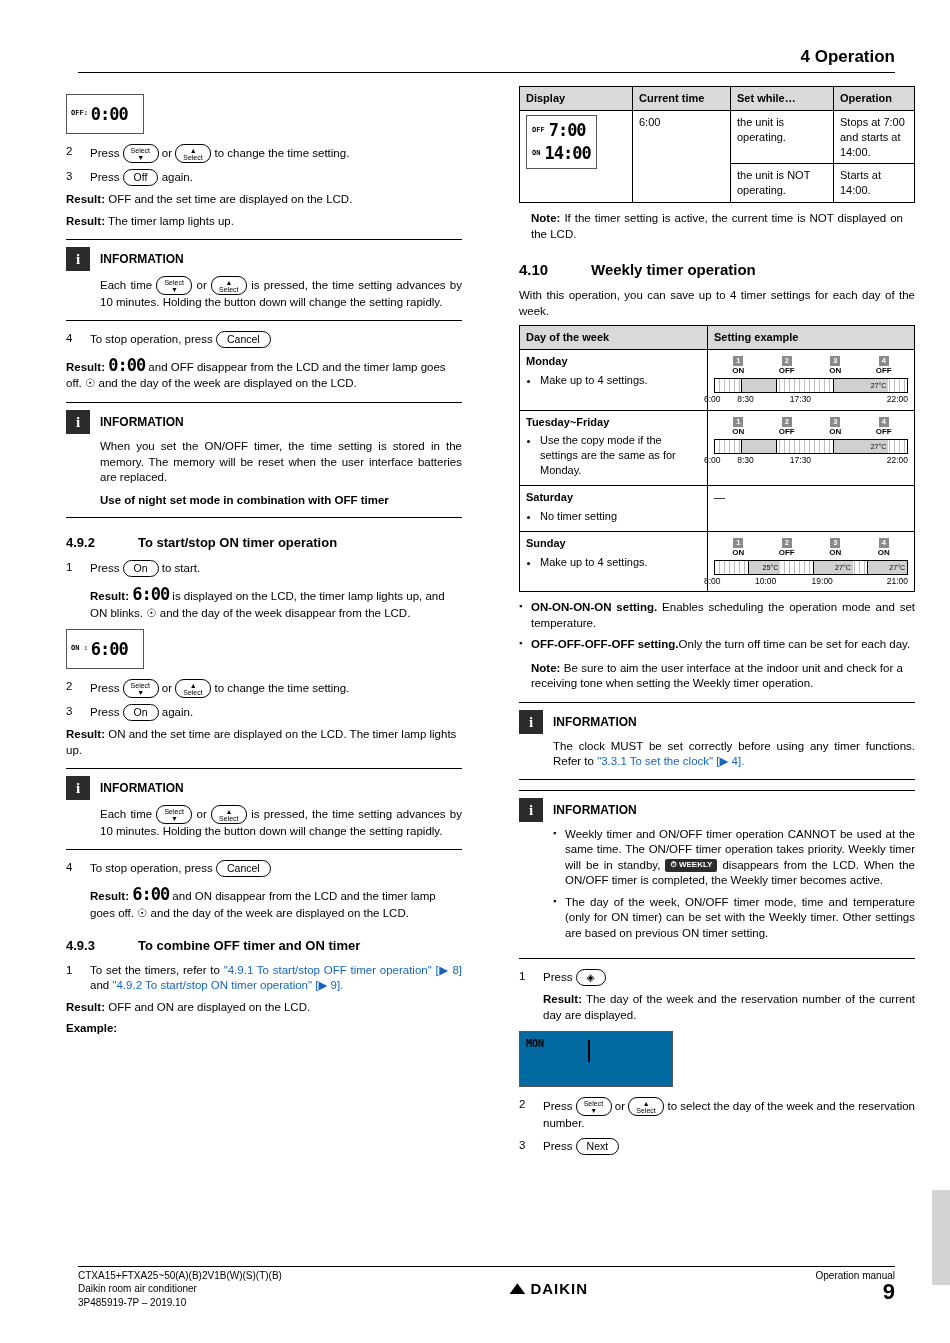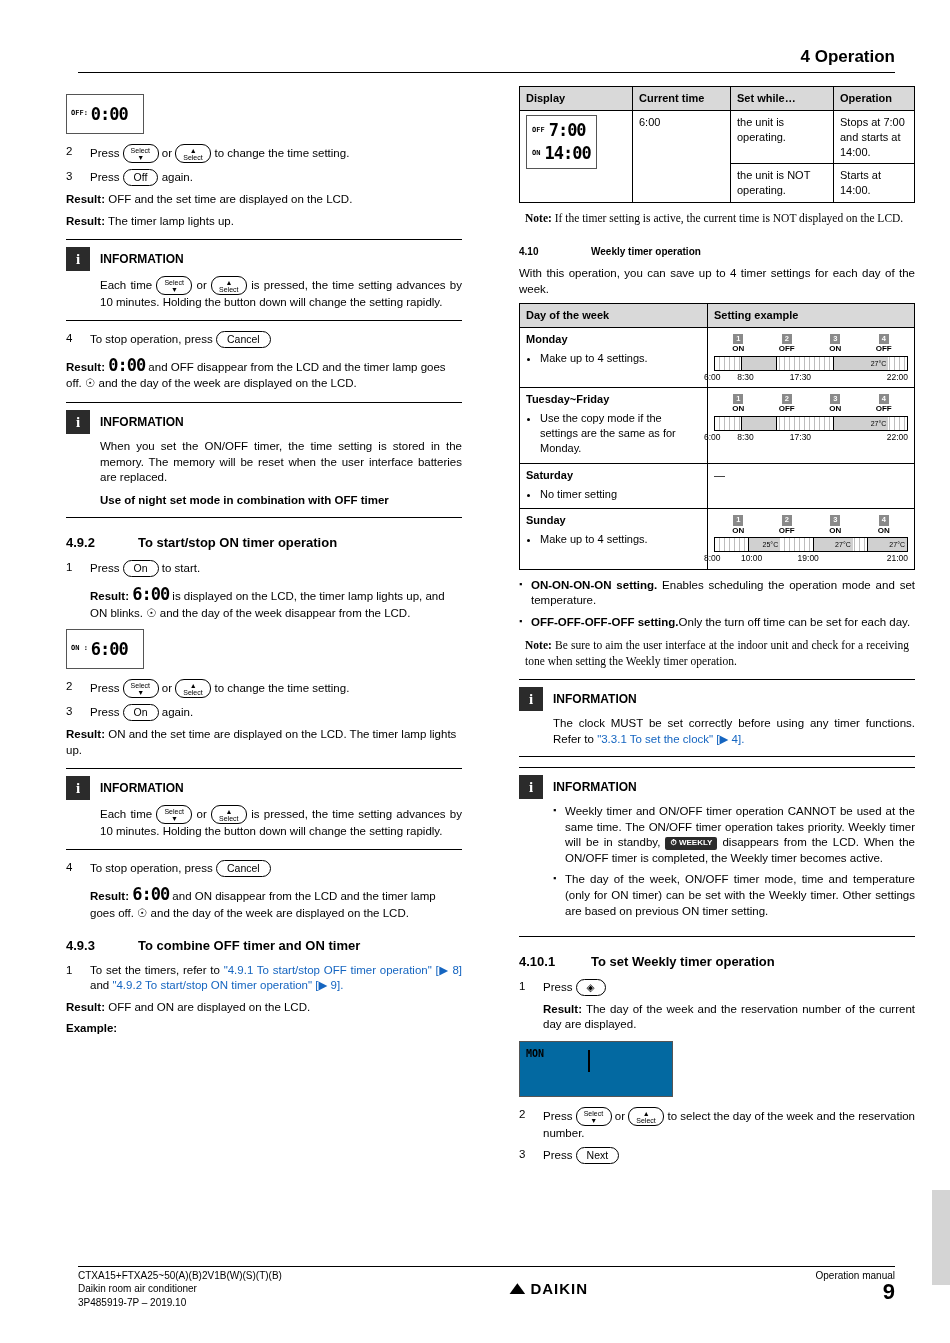--- a/index.html
+++ b/index.html
@@ -39,21 +39,21 @@
   .info{border-top:1px solid #000;border-bottom:1px solid #000;margin:10px 0 10px 0;padding:7px 0 9px 0;}
   .info-head{display:flex;align-items:flex-start;gap:10px;}
   .ibox{width:24px;height:24px;background:#2b2b2b;color:#fff;flex:0 0 24px;
         display:flex;align-items:center;justify-content:center;font-size:15px;font-weight:bold;
         font-family:"Liberation Serif", serif;}
   .info-title{font-weight:bold;font-size:12px;padding-top:4px;}
   .info-body{margin-left:34px;margin-top:5px;text-align:justify;}
   .info-body p{margin:0 0 7px 0;}
   .info-body p:last-child{margin-bottom:0;}
 
-  h2{font-size:10px;font-weight:bold;margin:18px 0 8px 0;}
+  h2{font-size:15px;font-weight:bold;margin:18px 0 8px 0;}
   h2 .n{display:inline-block;width:72px;}
   h3{font-size:13px;font-weight:bold;margin:16px 0 8px 0;}
   h3 .n{display:inline-block;width:72px;}
 
   
   .lcdbox{border:1px solid #555;width:68px;height:34px;display:flex;align-items:center;
           gap:3px;padding:2px 4px;margin:8px 0 10px 0;background:#fff;}
   .lcdbox .tag{font-size:7px;font-weight:bold;font-family:"DejaVu Sans Mono",monospace;}
   .lcdbox .val{font-family:"DejaVu Sans Mono",monospace;font-weight:bold;font-size:17px;letter-spacing:-1px;}
 
@@ -81,21 +81,21 @@
   .tbar .modes span{display:block;width:25%;text-align:center;}
   .tbar .strip{display:flex;height:13px;border:1px solid #000;margin-top:1px;
                background:repeating-linear-gradient(90deg,#fff 0 4px,#bdbdbd 4px 5px);}
   .tbar .strip .seg{height:100%;}
   .tbar .strip .on{background:#d0d0d0;border-left:1px solid #000;border-right:1px solid #000;}
   .tbar .strip .temp{background:#d0d0d0;font-size:7px;text-align:right;color:#000;
                      line-height:13px;padding-right:2px;border-left:1px solid #000;}
   .tbar .times{display:flex;font-size:8.5px;margin-top:1px;}
   .tbar .times span{display:block;}
 
-  .note{margin:8px 6px;text-align:justify;font-family:Liberation Serif, serif;}
+  .note{margin:8px 12px;text-align:justify;}
 
   
   .monbox{border:1px solid #555;width:140px;height:46px;background:#0369a1;margin:8px 0 10px 0;
           position:relative;padding:4px 6px;}
   .monbox .mon{font-size:10px;font-weight:bold;font-family:"DejaVu Sans Mono",monospace;}
   .monbox .bar{position:absolute;left:68px;top:8px;width:2px;height:22px;background:#000;}
 
   .weekly-badge{display:inline-block;background:#2b2b2b;color:#fff;font-size:8px;font-weight:bold;
                 padding:1px 5px;border-radius:2px;vertical-align:middle;}
 
@@ -461,21 +461,21 @@
             <div class="strip">
               <div class="seg" style="width:18%"></div>
               <div class="seg temp" style="width:16%">25°C</div>
               <div class="seg" style="width:18%"></div>
               <div class="seg temp" style="width:20%">27°C</div>
               <div class="seg" style="width:8%"></div>
               <div class="seg temp" style="width:20%">27°C</div>
             </div>
             <div class="times">
               <span style="width:18%;margin-left:-10px;">8:00</span>
-              <span style="width:22%;margin-left:2px;">10:00</span>
+              <span style="width:22%;margin-left:16px;">10:00</span>
               <span style="width:28%;margin-left:14px;">19:00</span>
               <span style="flex:1;text-align:right;">21:00</span>
             </div>
           </div>
         </td>
       </tr>
     </tbody>
       </table>
 
     <ul class="dash-list">
@@ -516,23 +516,20 @@
           <li>
             <span>Weekly timer and ON/OFF timer operation CANNOT be used at the same time. The ON/OFF timer operation takes priority. Weekly timer will be in standby,</span>
             <span class="weekly-badge">⏱ <span>WEEKLY</span></span>
             <span>disappears from the LCD. When the ON/OFF timer is completed, the Weekly timer becomes active.</span>
           </li>
           <li>The day of the week, ON/OFF timer mode, time and temperature (only for ON timer) can be set with the Weekly timer. Other settings are based on previous ON timer setting.</li>
         </ul>
       </div>
     </div>
 
-    <h3>
-      <span class="n">4.10.1</span><span>To set Weekly timer operation</span>
-    </h3>
 
     <div class="step">
       <span class="num">1</span>
       <span class="txt">
         <span>Press</span>
         <span class="key"><span>◈</span></span>
       </span>
     </div>
 
     <div class="res" style="margin-left:24px;text-align:justify;">

